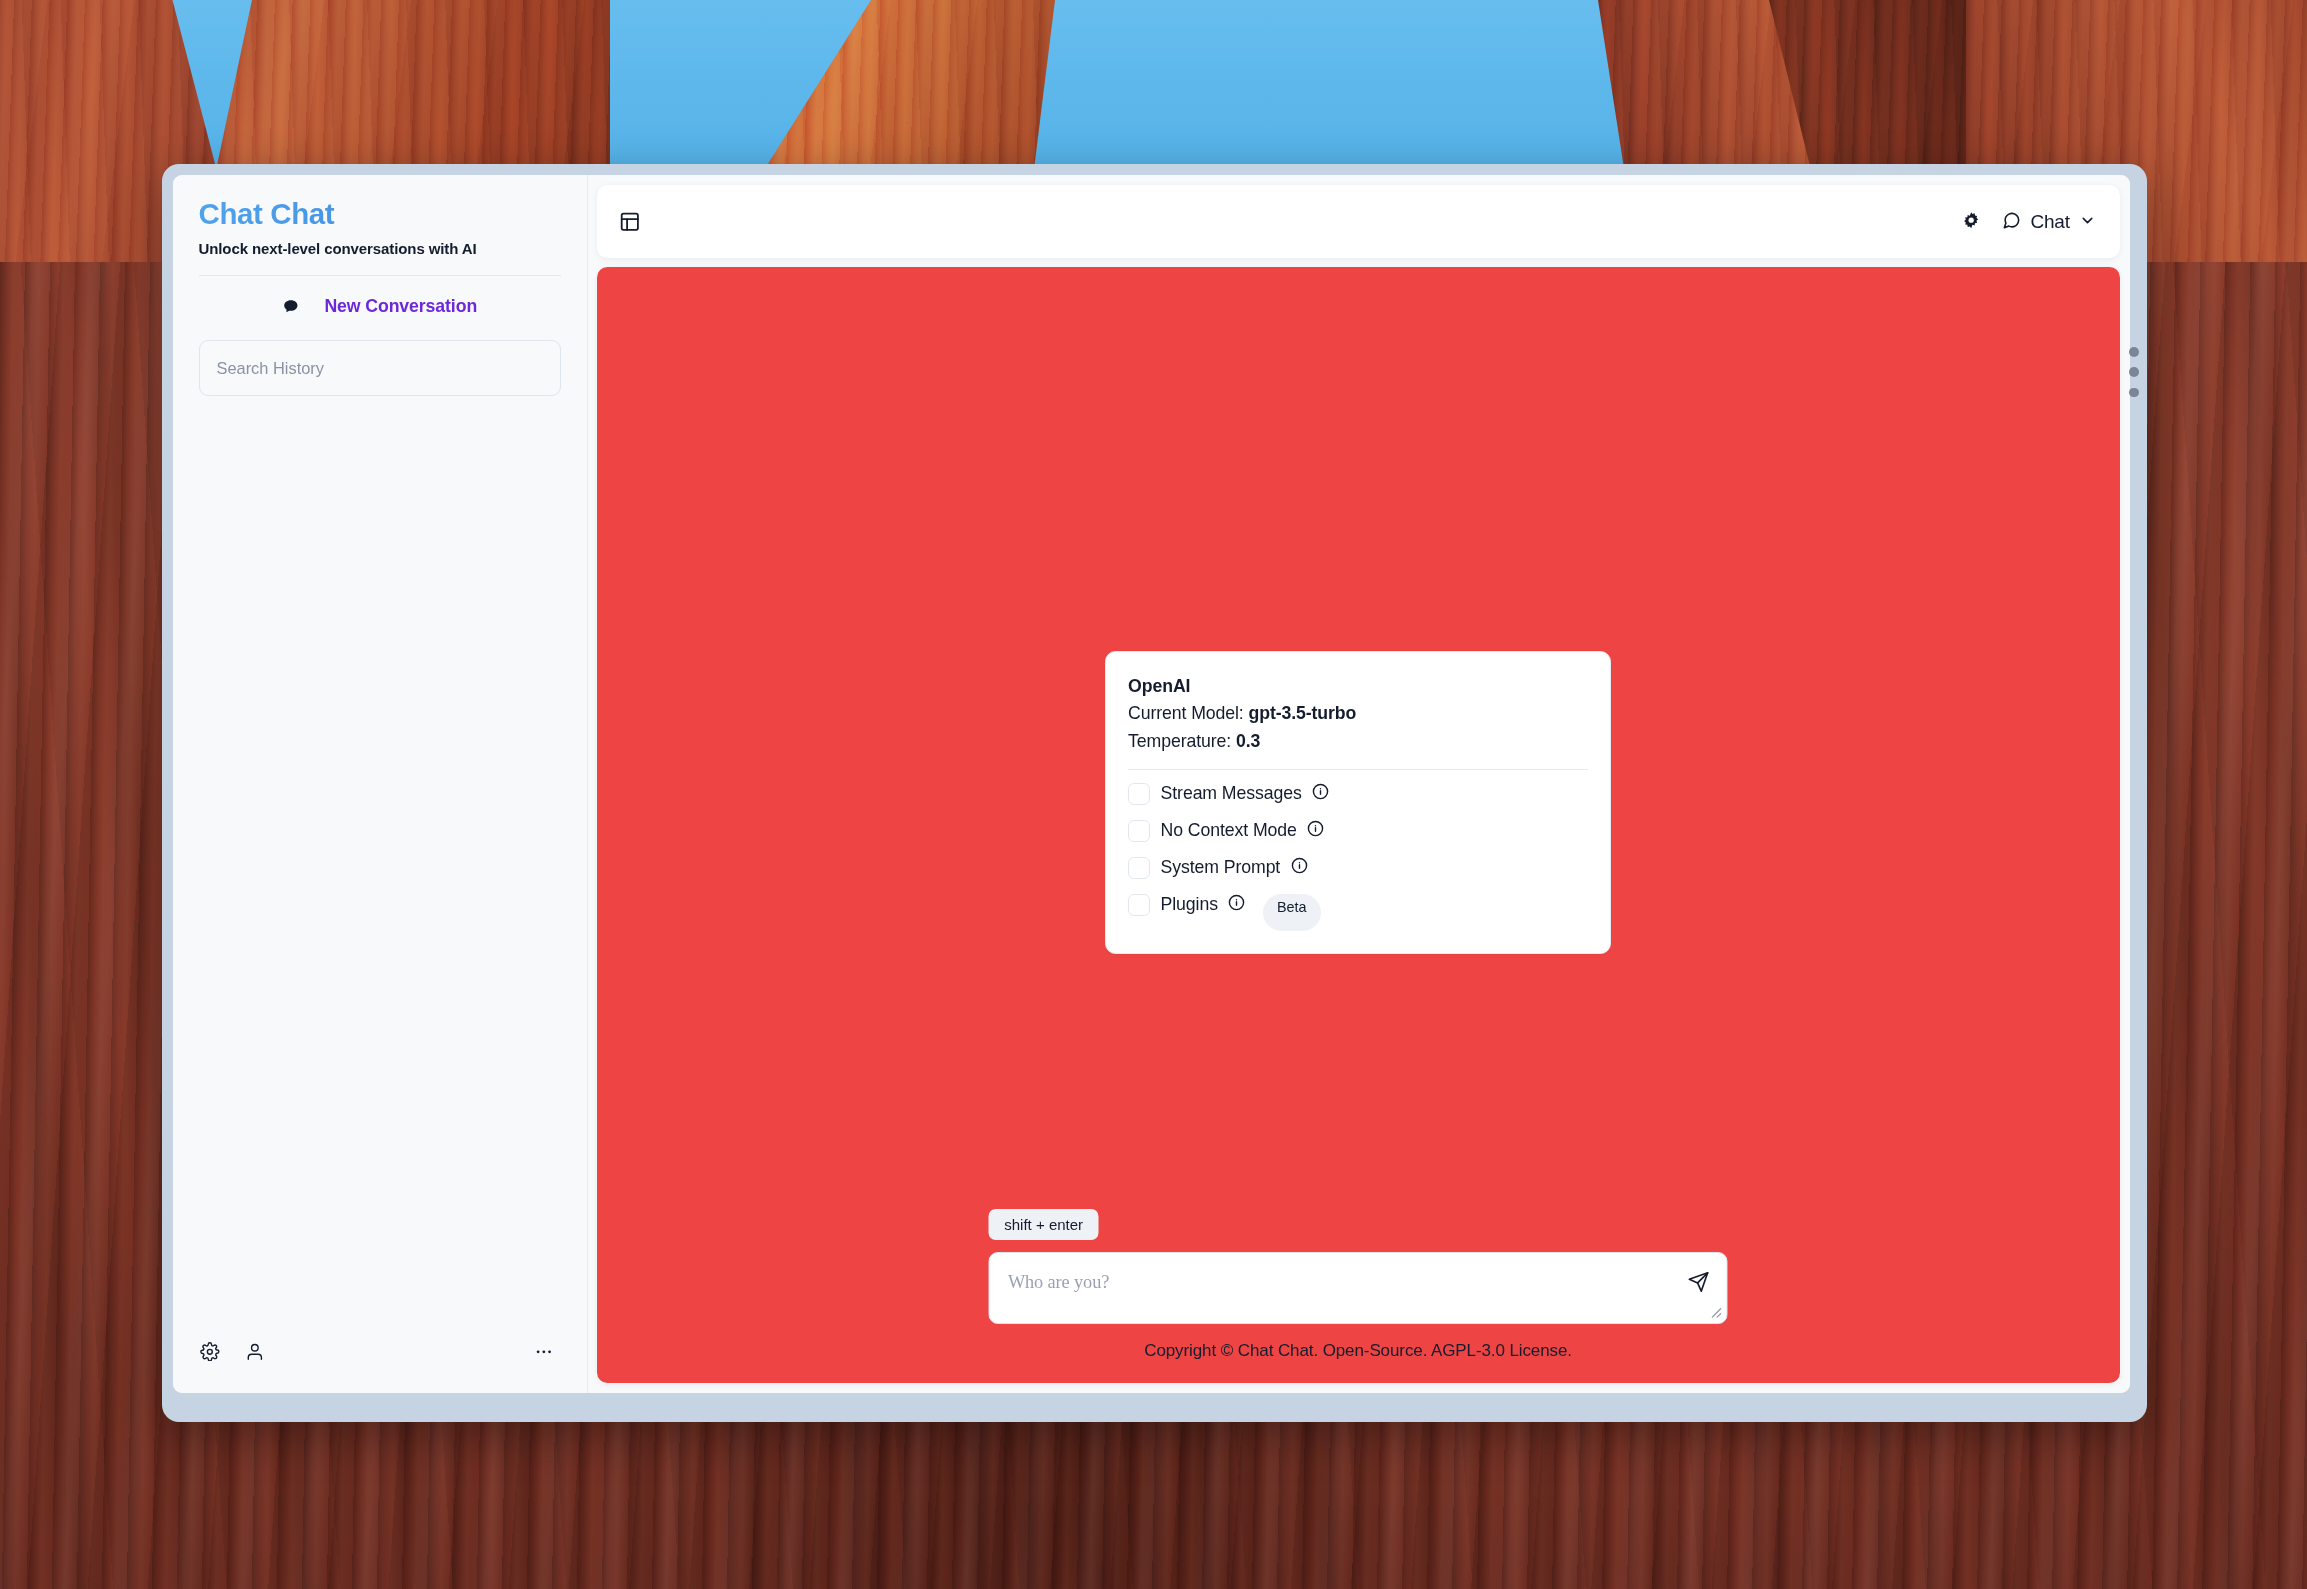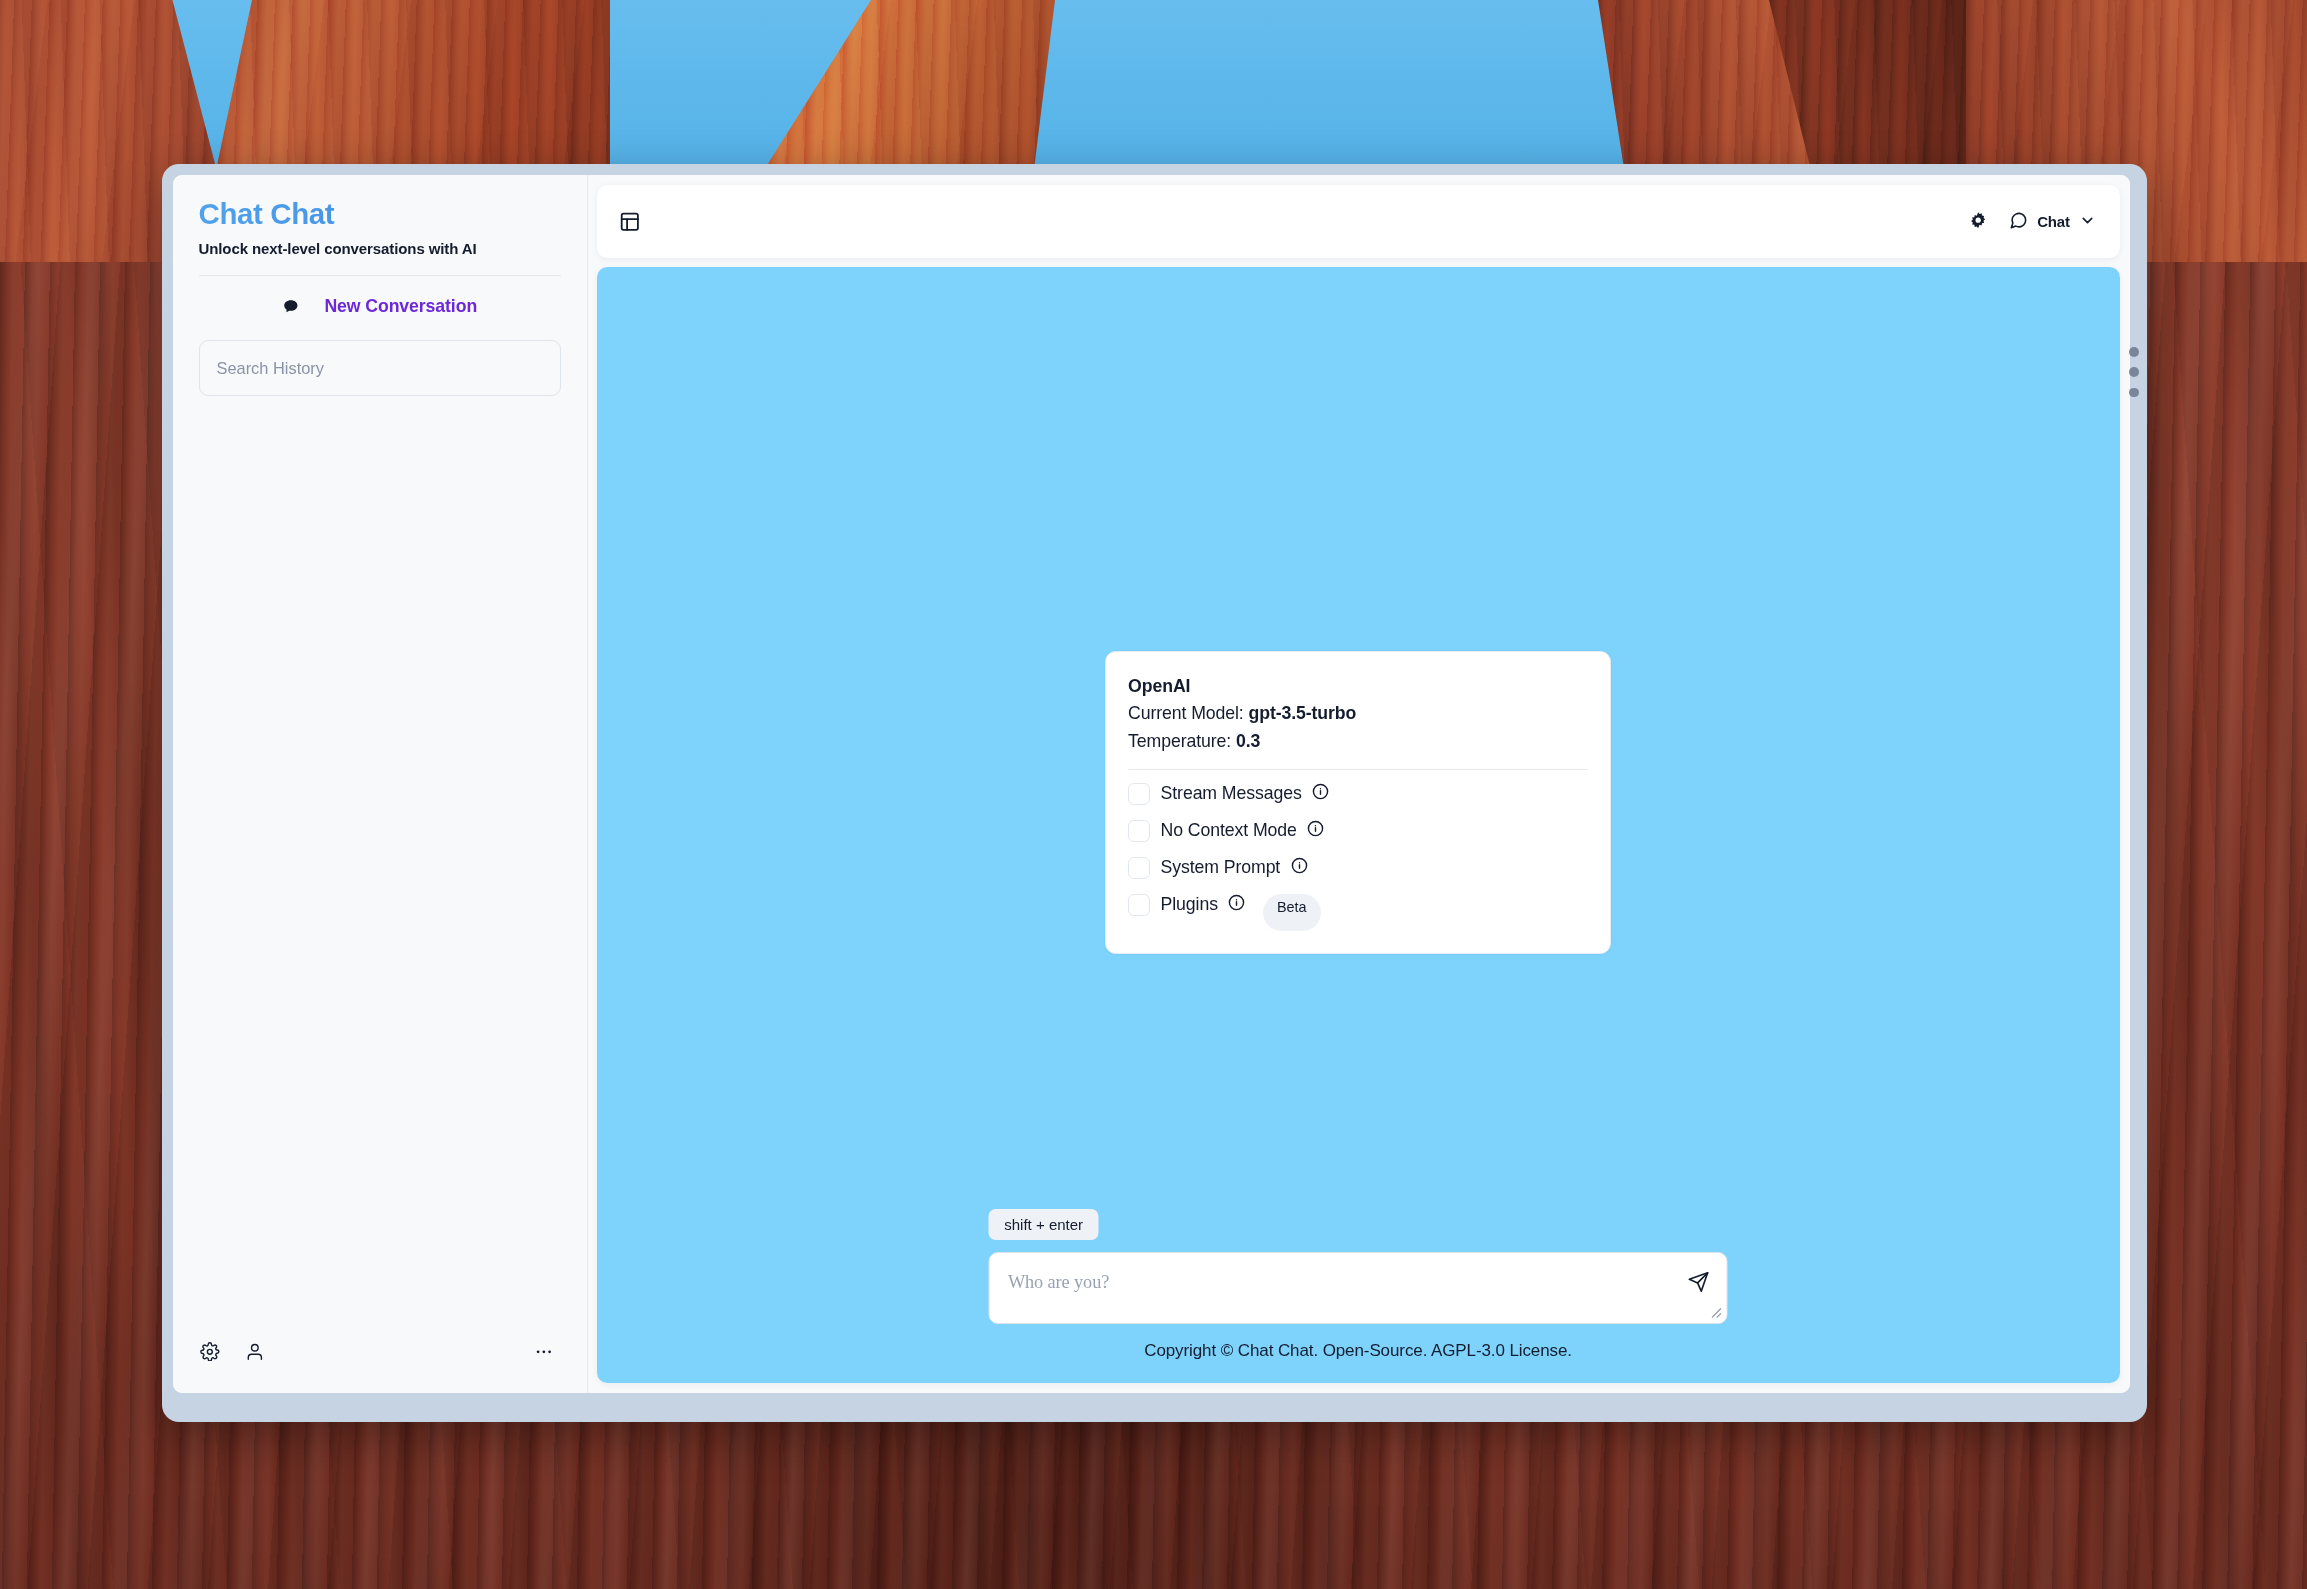--- a/index.html
+++ b/index.html
@@ -225,29 +225,29 @@
   #topbar .spacer { flex: 1 1 auto; }
   #topbar-right { display: flex; align-items: center; gap: 21px; }
   #gear-solid { cursor: pointer; line-height: 0; }
   #mode-switch {
     display: flex;
     align-items: center;
     gap: 9.2px;
     cursor: pointer;
   }
   #mode-switch .mode-label {
-    font-size: 15px;
-    font-weight: 700;
+    font-size: 19px;
+    font-weight: 400;
     color: #141c2e;
     letter-spacing: -0.2px;
   }
 
   #content-card {
     flex: 1 1 auto;
-    background: #7dd3fc;
+    background: #ef4444;
     border-radius: 10.5px;
     box-shadow: 0 1.3px 6.6px rgba(25,45,80,0.055);
     position: relative;
     display: flex;
     flex-direction: column;
     align-items: center;
     min-height: 0;
   }
 
   

